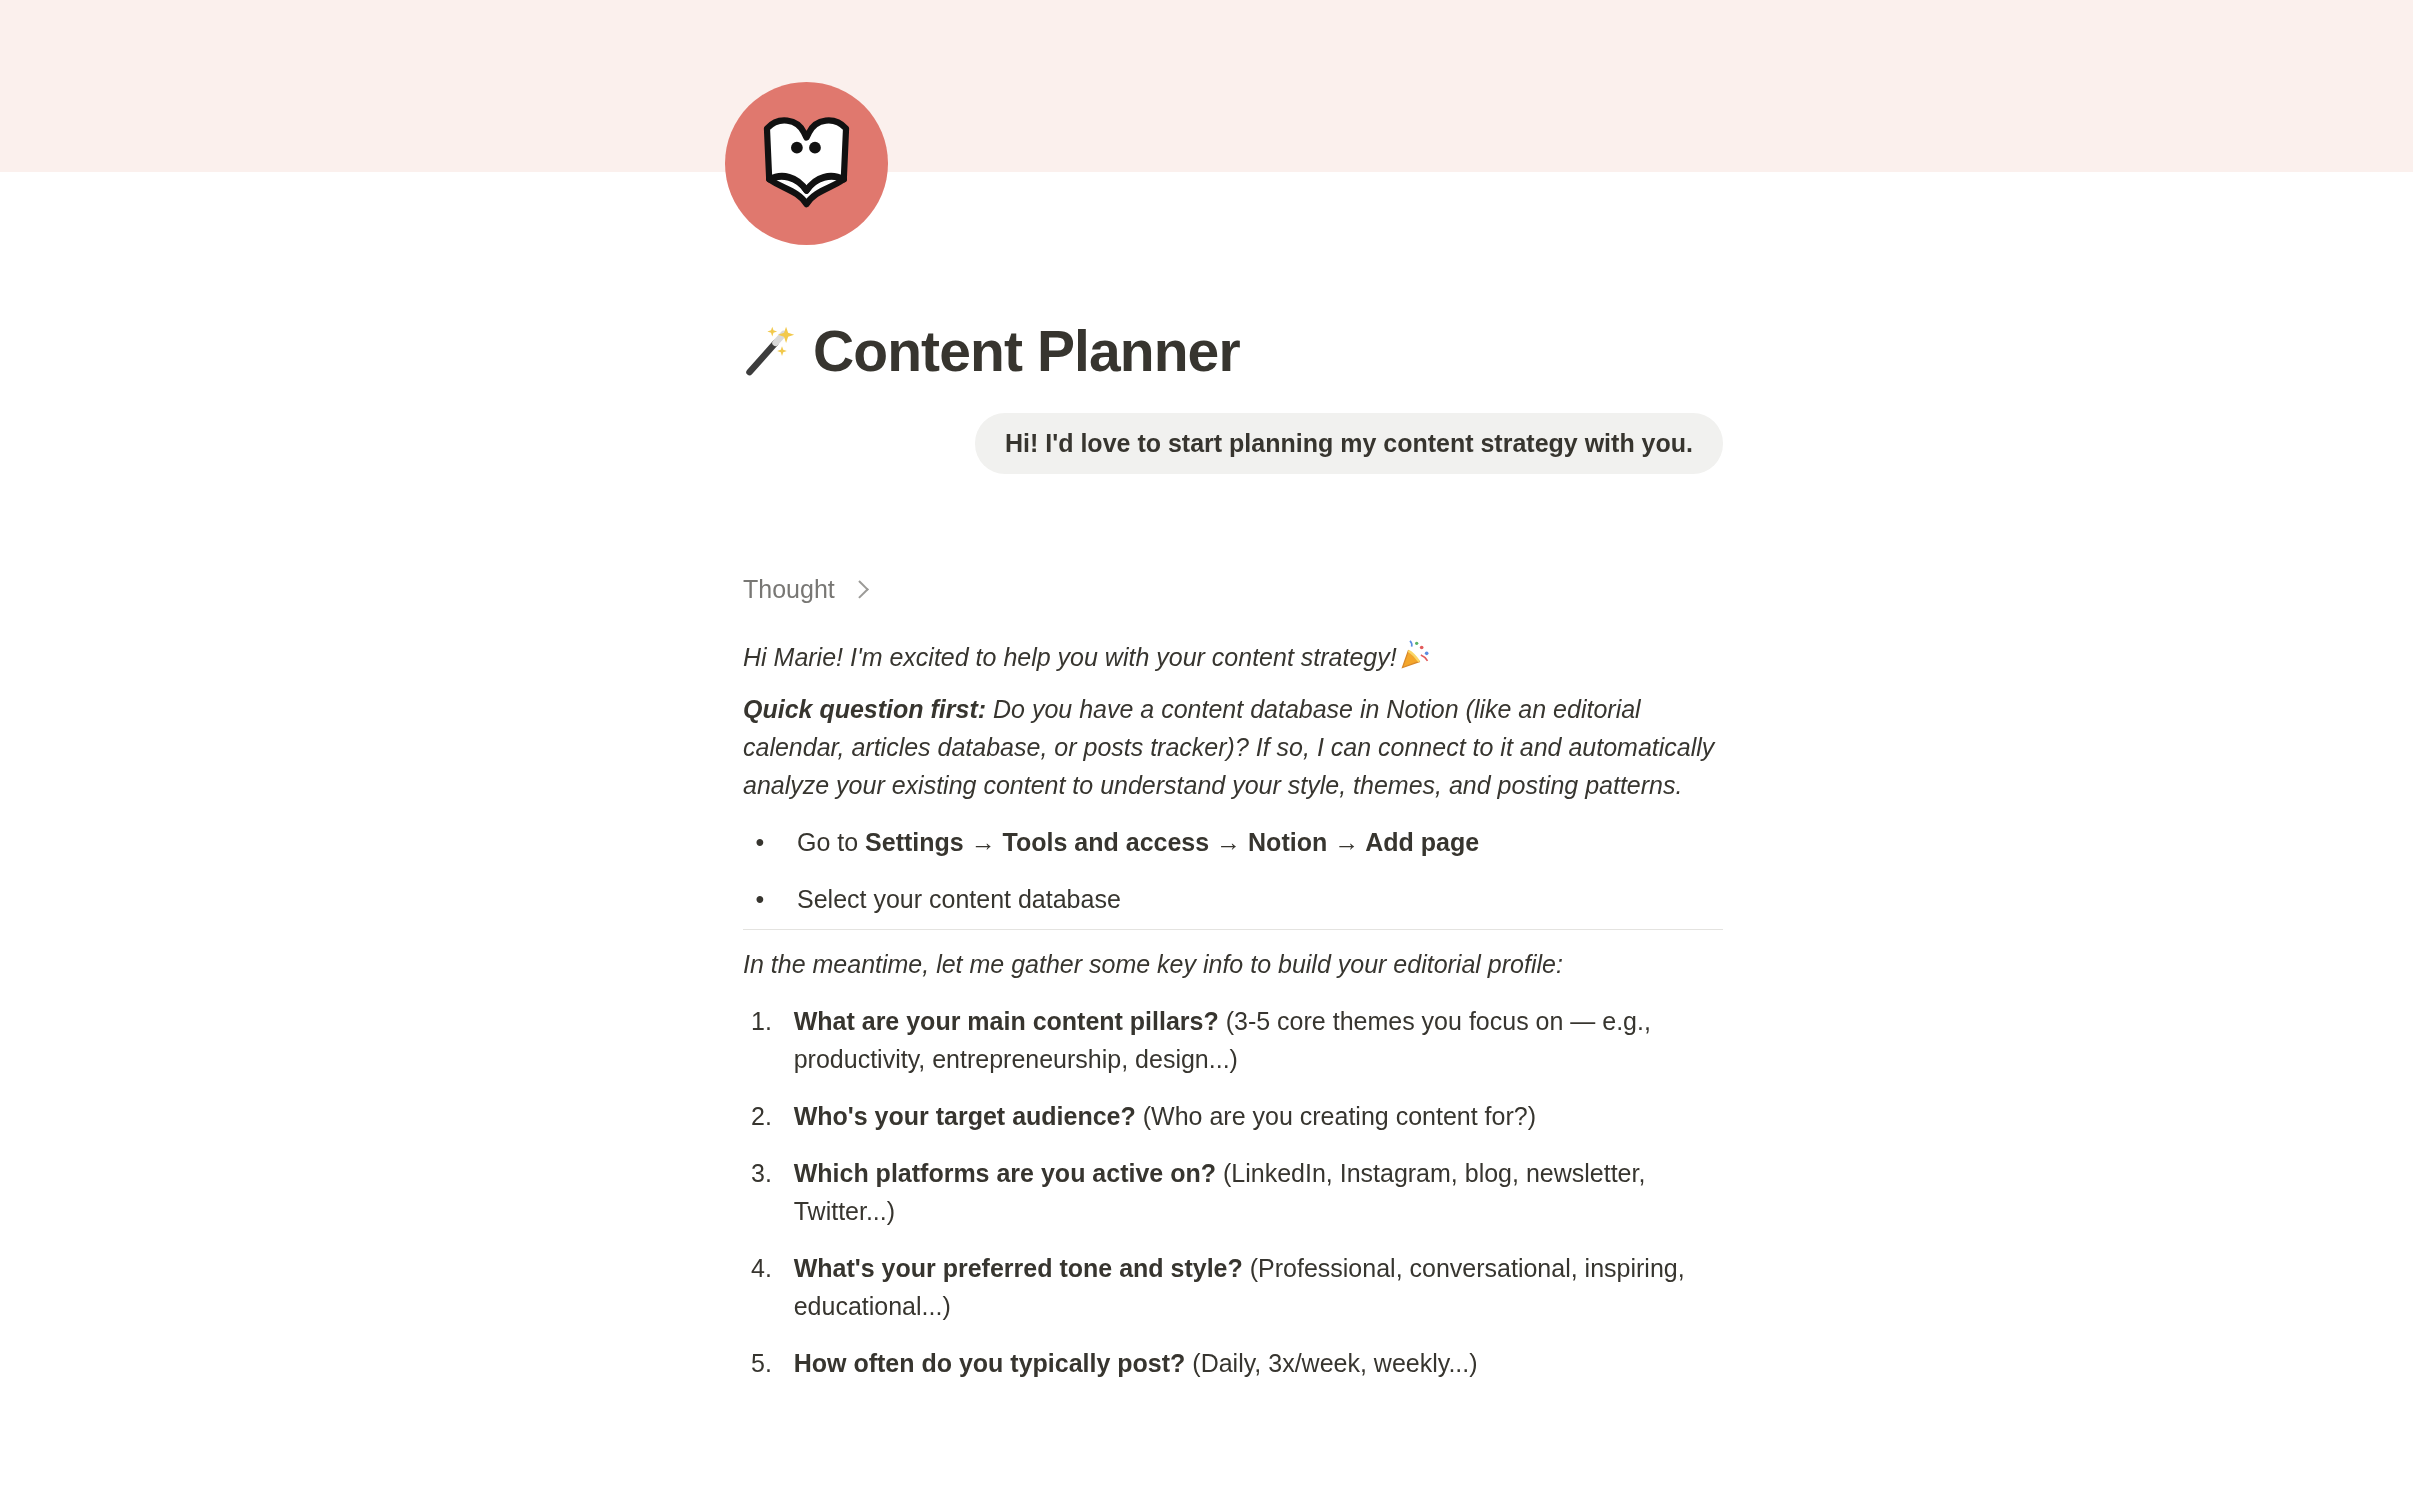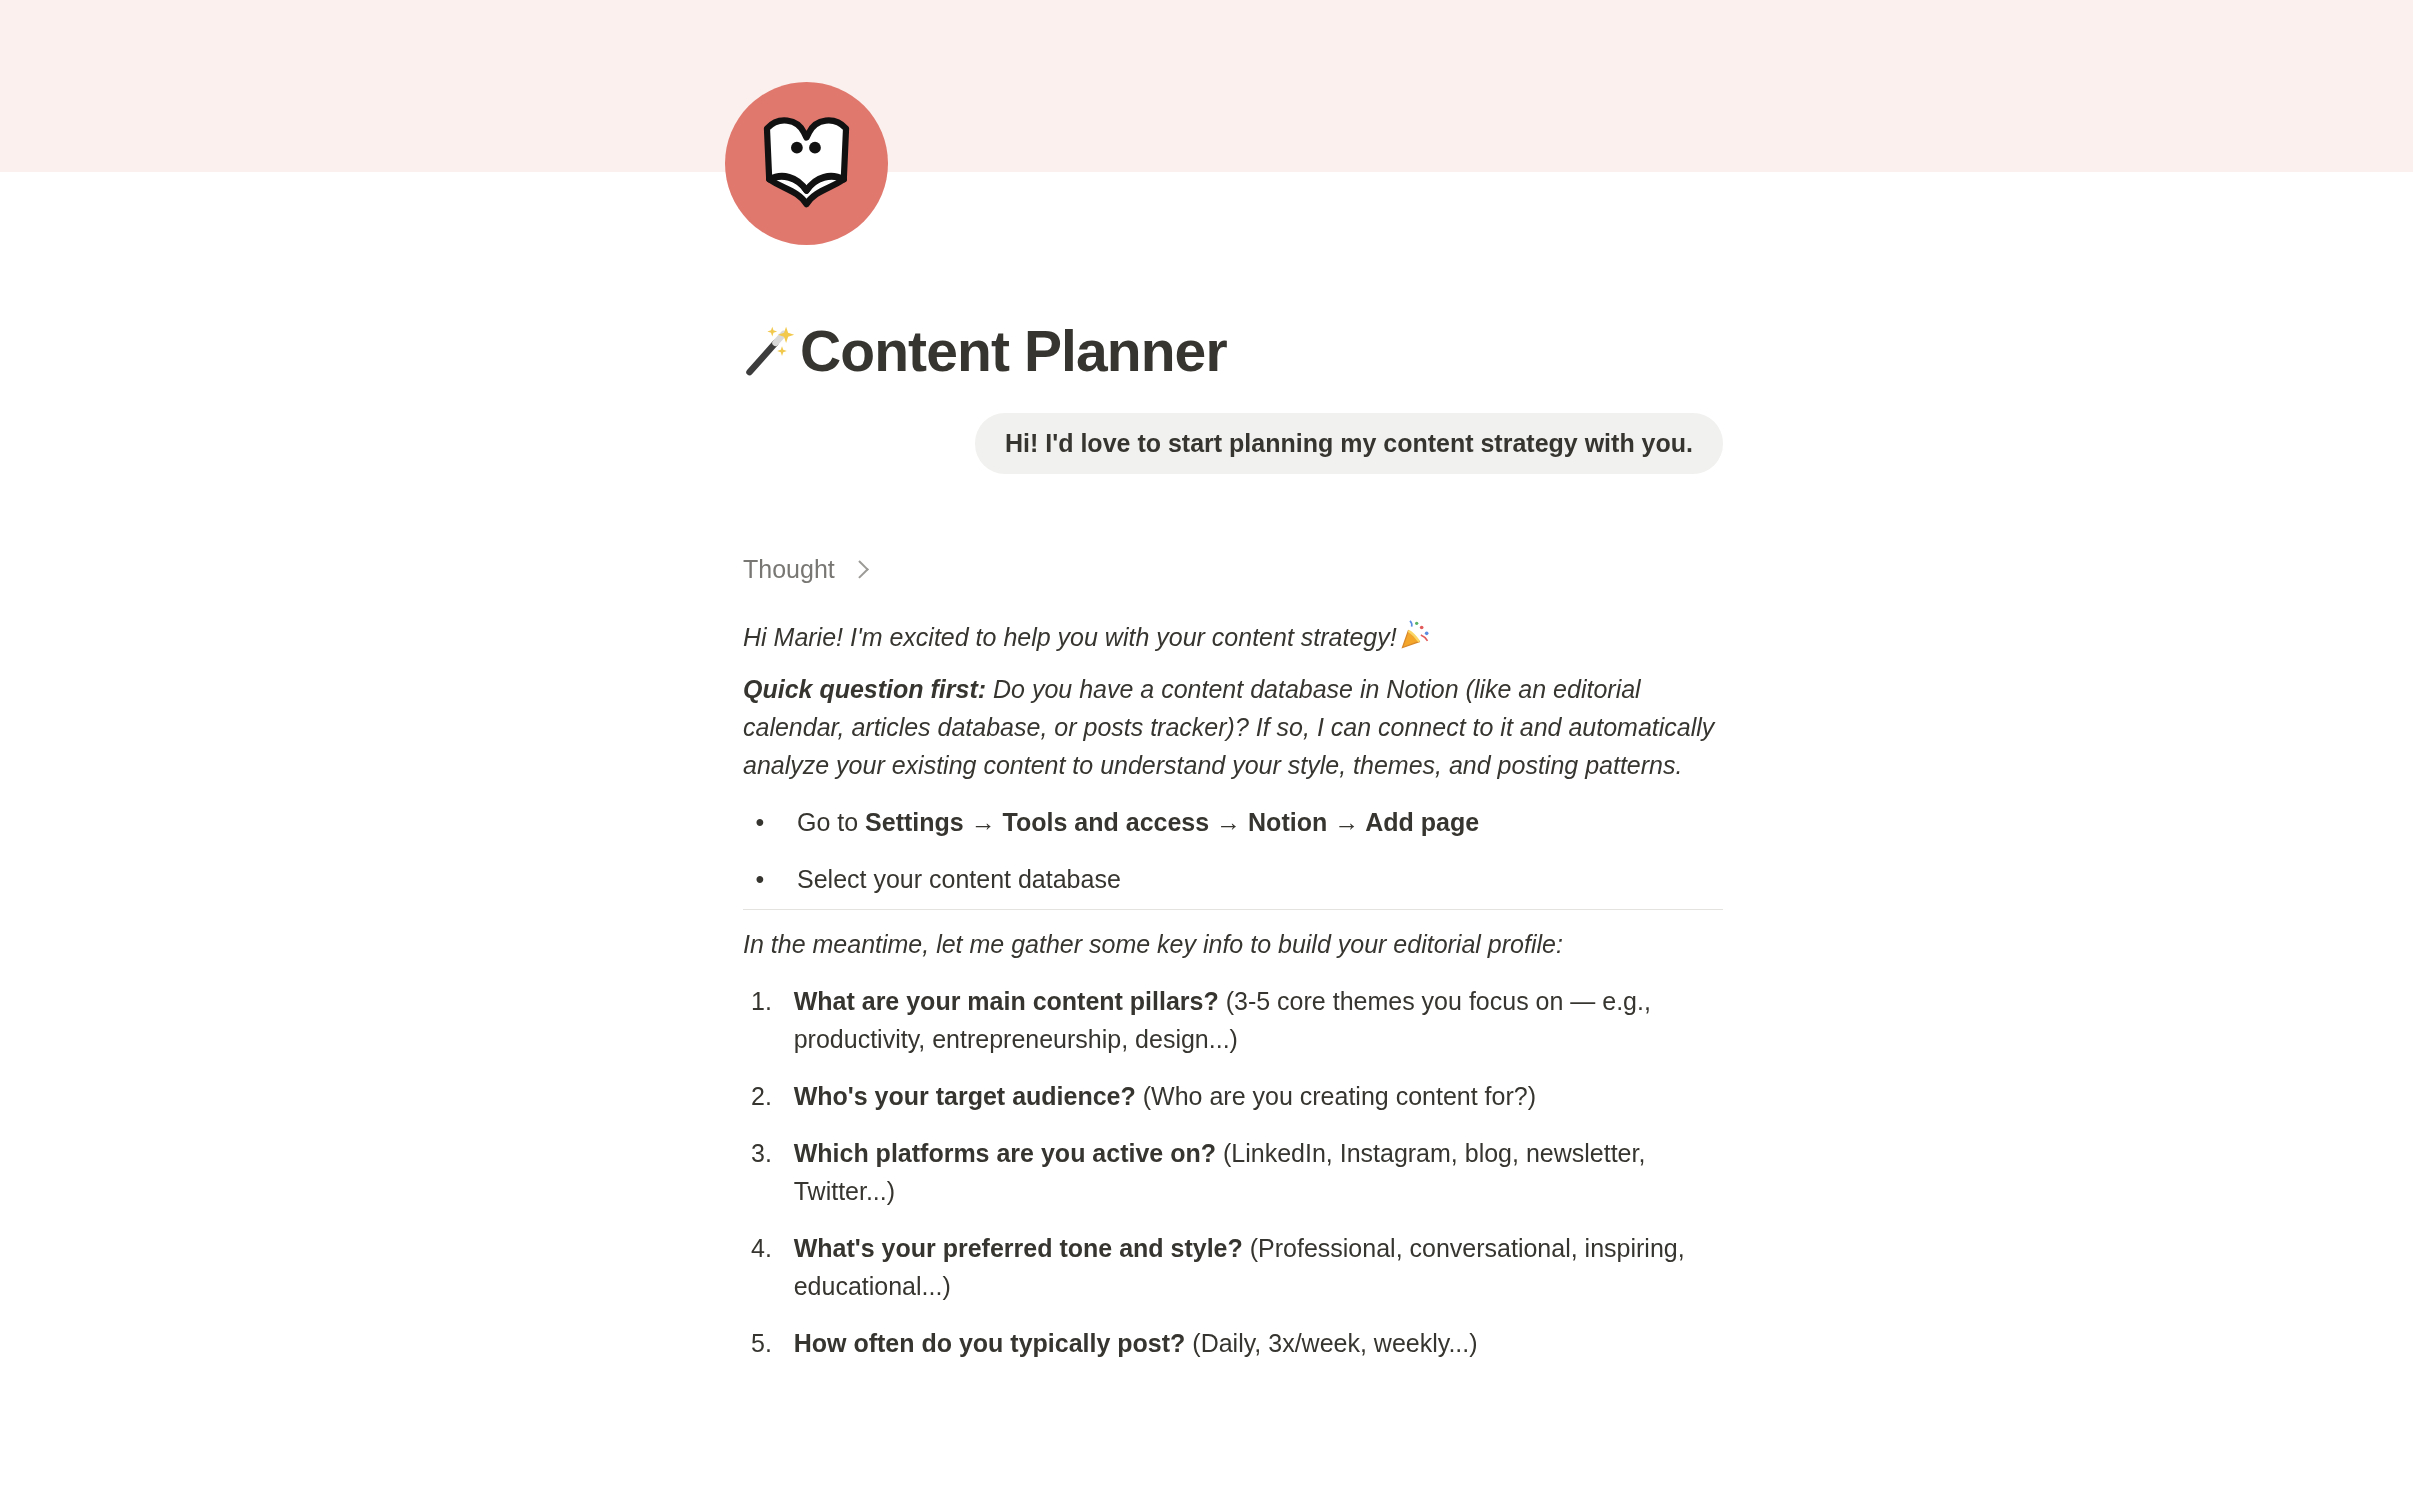--- a/index.html
+++ b/index.html
@@ -22,38 +22,38 @@
     display: flex; align-items: center; justify-content: center;
   }
   .avatar svg { width: 113px; height: 113px; }
 
   .content { margin-left: 743px; width: 980px; }
 
   h1.page-title {
     margin: 147px 0 0 0;
     font-size: 57px; line-height: 64px; font-weight: 700;
     letter-spacing: -0.9px; color: #37352F;
-    display: flex; align-items: center; gap: 5px;
+    display: flex; align-items: center; gap: 18px;
   }
   .wand-icon { width: 52px; height: 52px; flex: 0 0 auto; }
 
   .bubble-row { display: flex; justify-content: flex-end; margin-top: 29.5px; }
   .bubble {
     background: #F1F1EF;
     border-radius: 30px;
     padding: 0 30px;
     height: 61px;
     display: flex; align-items: center;
     font-size: 25px; color: #37352F;
     max-width: 100%;
     font-weight: bold;
   }
 
   .thought {
-    margin-top: 76px;
+    margin-top: 96px;
     display: flex; align-items: center; gap: 18px;
     color: #787774; font-size: 25px; line-height: 38px;
     cursor: pointer; width: fit-content;
   }
   .chevron {
     width: 13.4px; height: 13.4px;
     border-top: 2.2px solid #9B9A97; border-right: 2.2px solid #9B9A97;
     transform: rotate(45deg);
     margin-top: 1.8px;
   }

